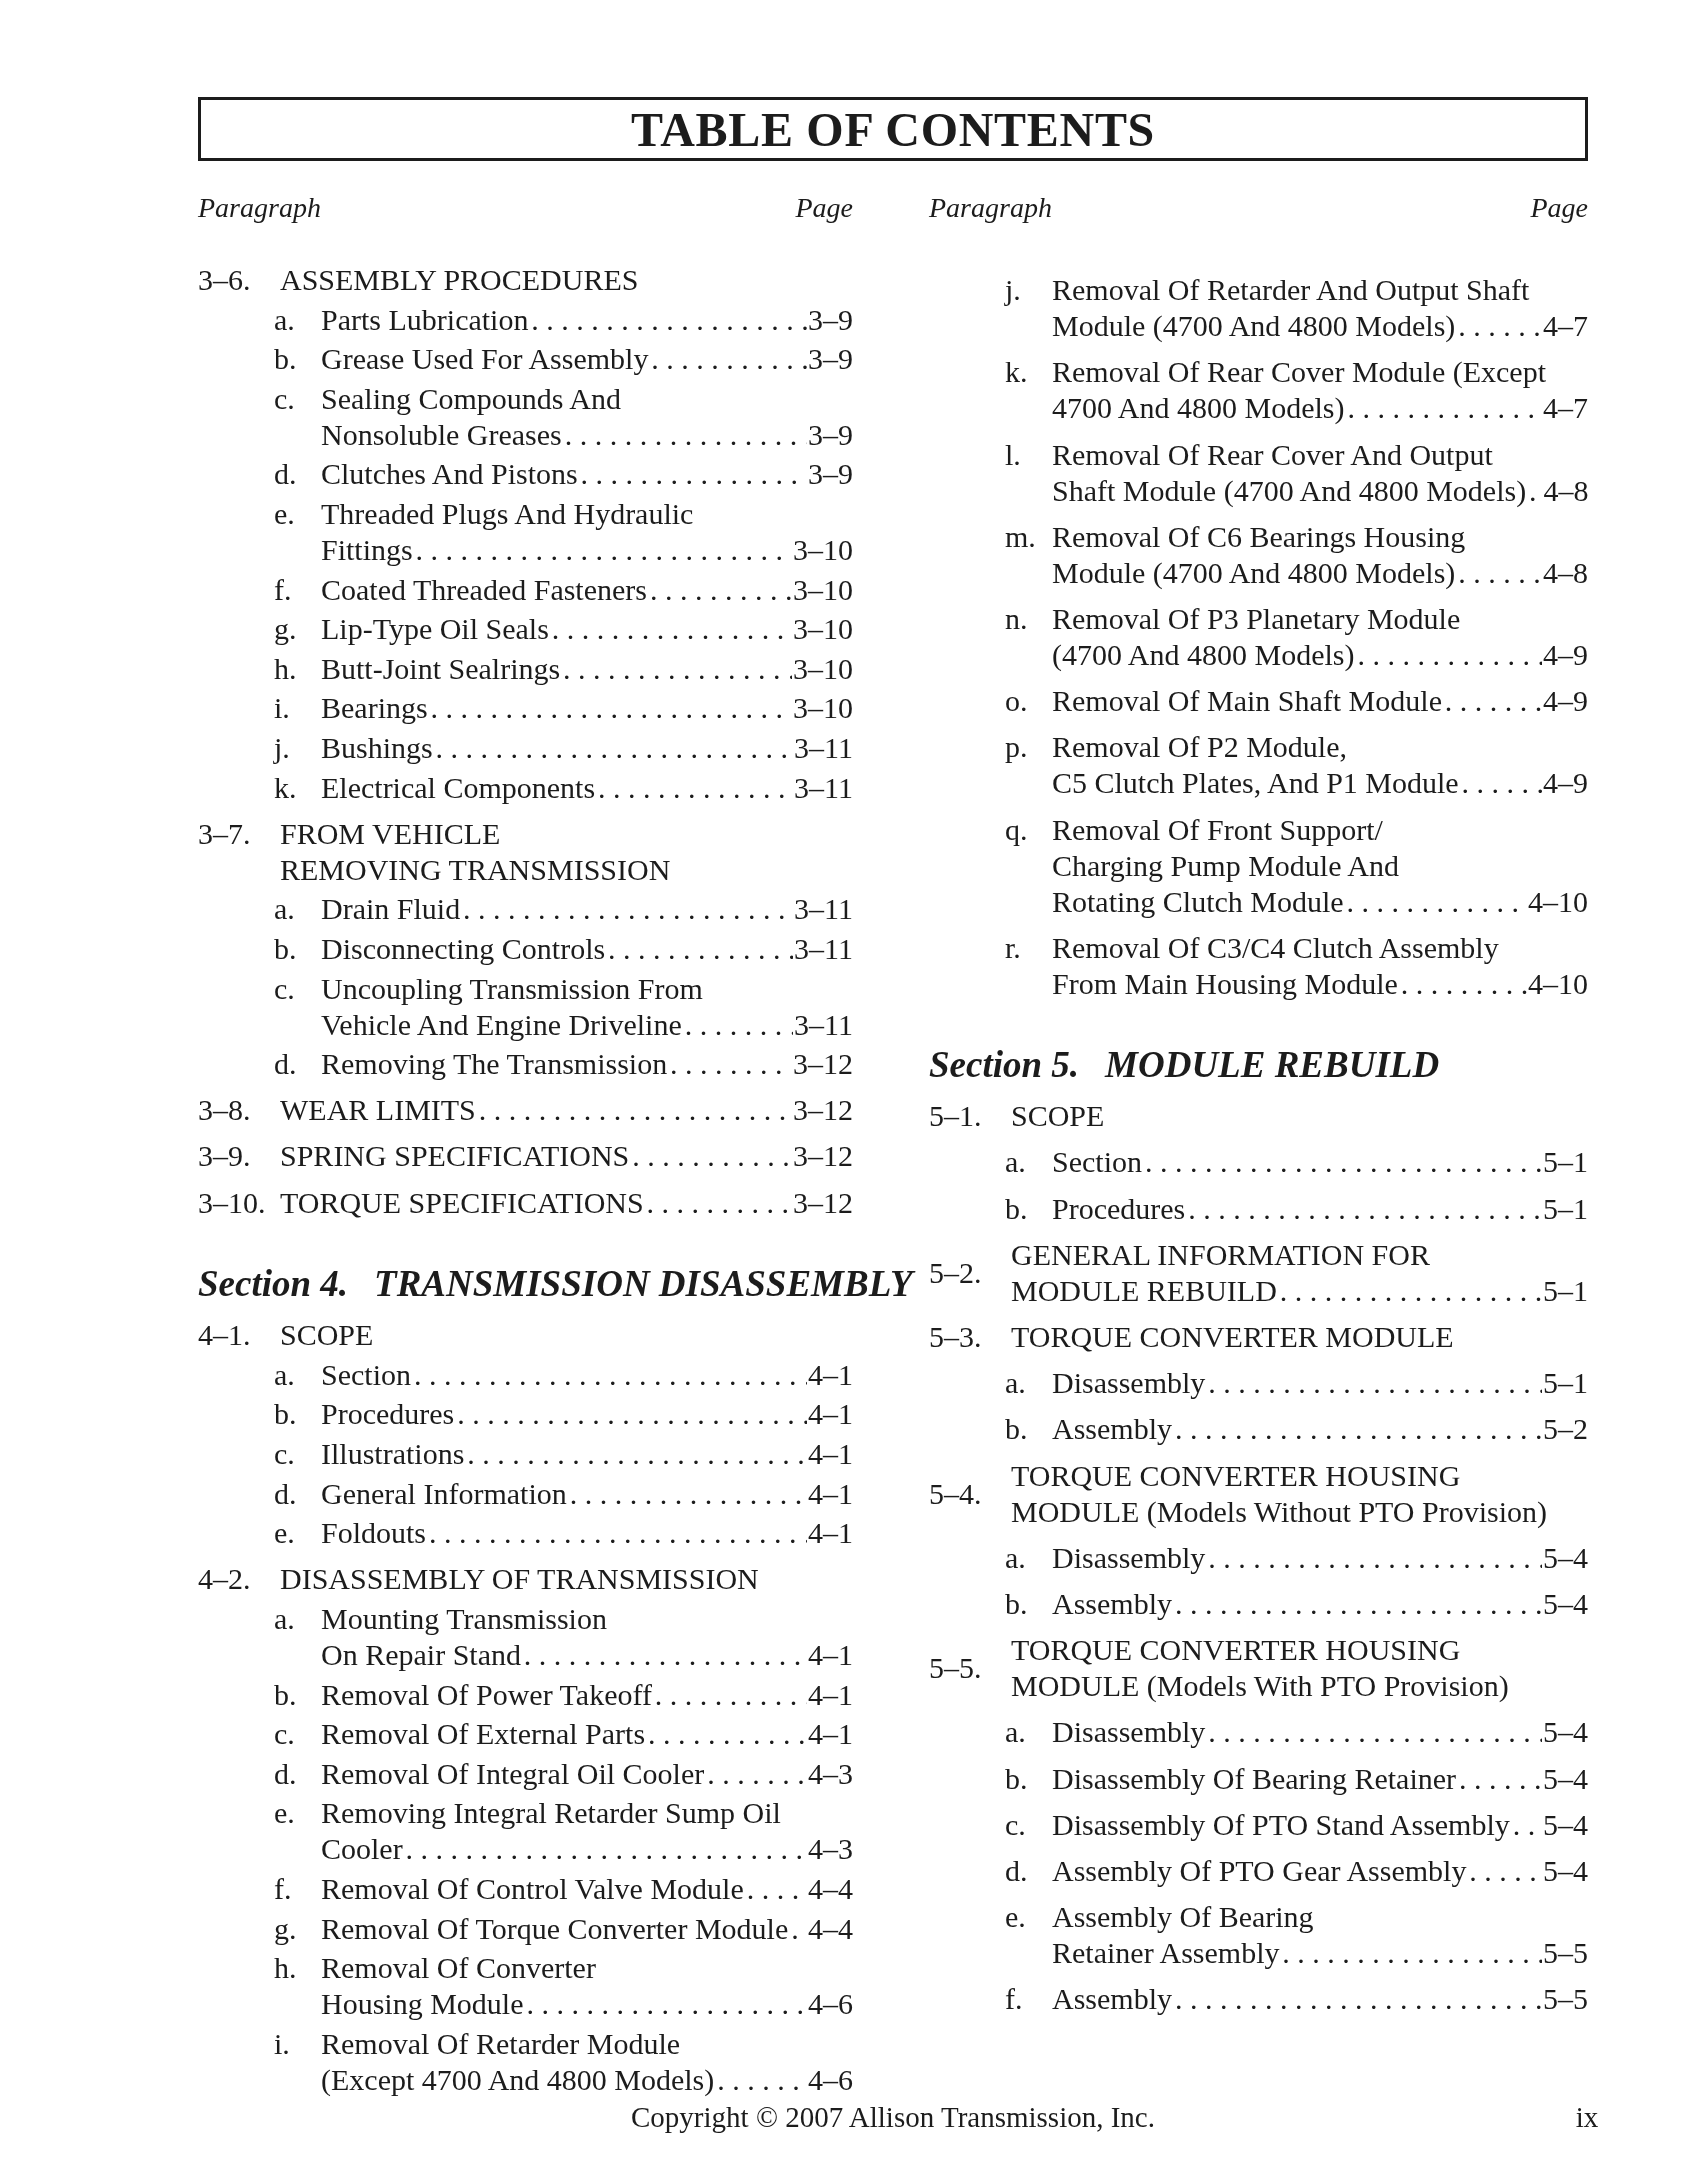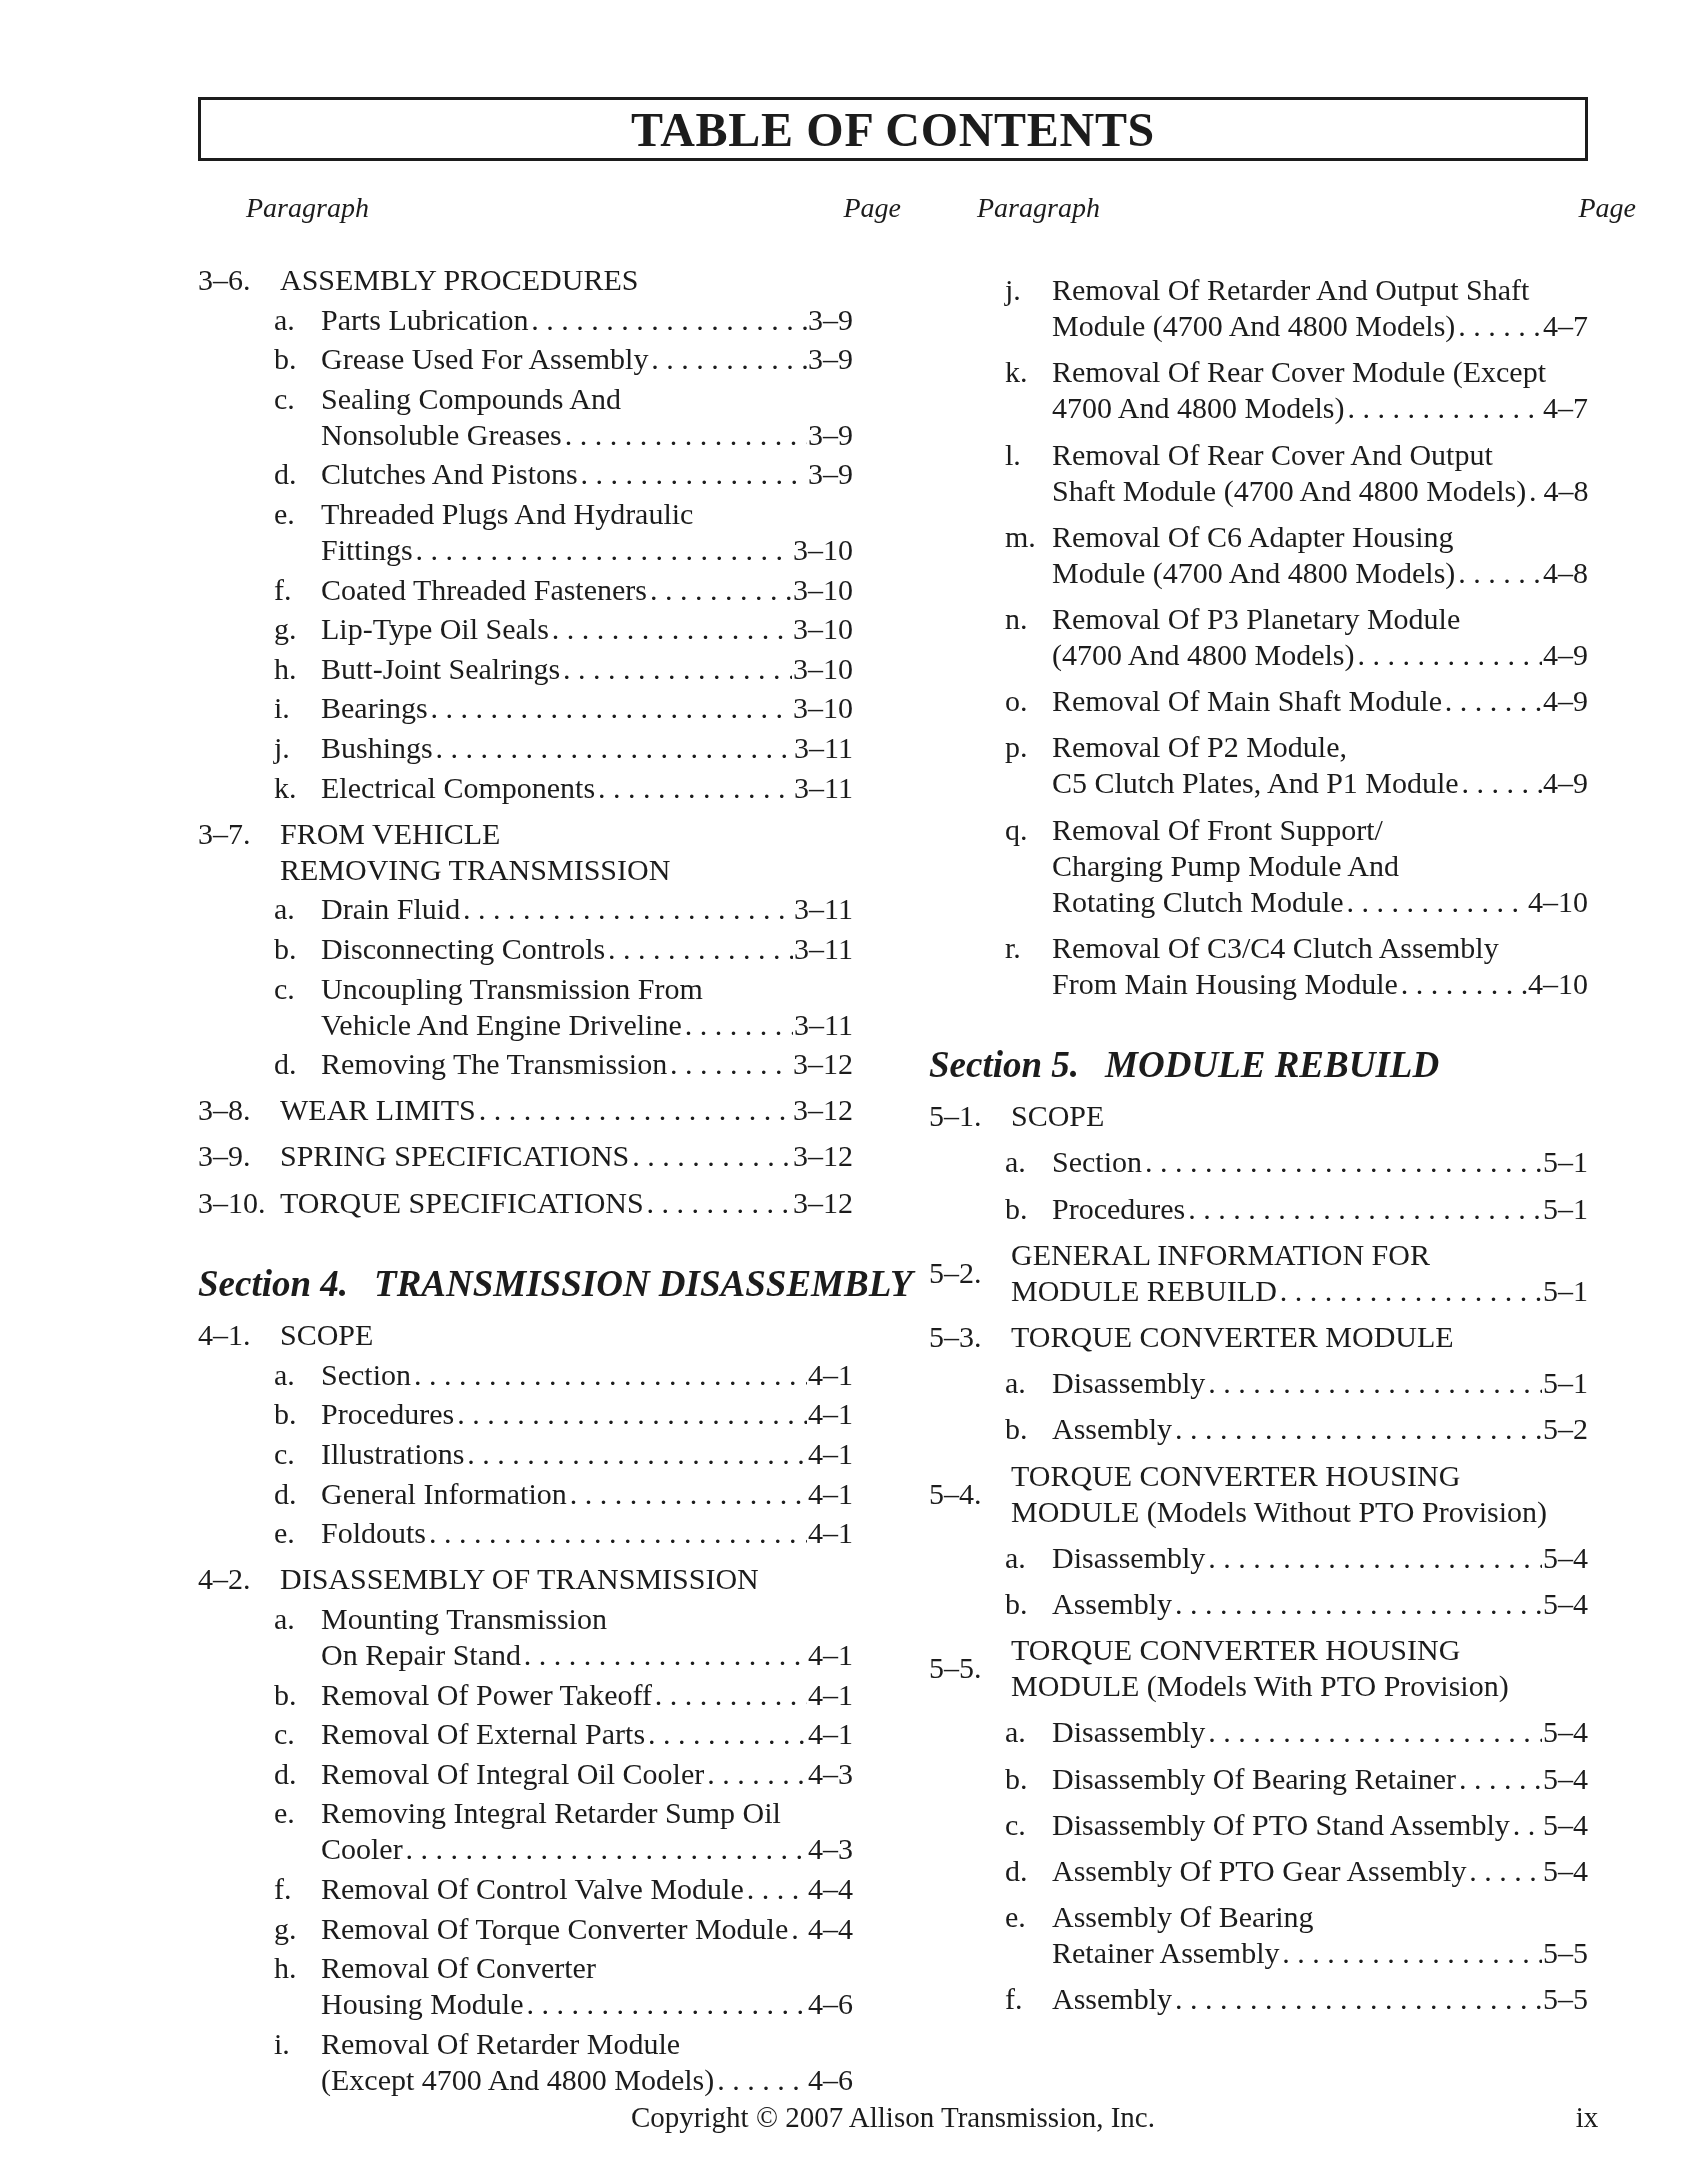--- a/index.html
+++ b/index.html
@@ -10,21 +10,21 @@
     overflow:hidden;
   }
   #title-box{
     position:absolute;left:198px;top:97px;width:1390px;height:64px;
     border:3.6px solid var(--ink,#1c1c1c);box-sizing:border-box;
     display:flex;align-items:center;justify-content:center;
   }
   .title-text{font-size:48px;font-weight:bold;letter-spacing:0.7px;white-space:nowrap;}
   .colhead{
     position:absolute;top:192px;display:flex;justify-content:space-between;
-    font-style:italic;font-size:28px;line-height:32px;margin-left:48px;
+    font-style:italic;font-size:28px;line-height:32px;
   }
   #colhead-left{left:198px;width:655px;}
   #colhead-right{left:929px;width:659px;}
   .col{position:absolute;top:262px;}
   #col-left{left:198px;width:655px;}
   #col-right{left:929px;width:659px;}
   .entry{display:flex;align-items:flex-start;font-size:30px;line-height:36px;}
   .entry.heading{margin-top:10.2px;}
   .entry.sub{margin-top:3.6px;padding-left:76px;}
   #col-right .entry.sub{margin-top:10.2px;}
@@ -496,21 +496,21 @@
             <span class="txt">Shaft Module (4700 And 4800 Models)</span>
             <span class="leader"></span>
             <span class="pg">4–8</span>
           </span>
         </span>
       </div>
       <div class="entry sub">
         <span class="num">m.</span>
         <span class="lines">
           <span class="line">
-            <span class="txt">Removal Of C6 Adapter Housing</span>
+            <span class="txt">Removal Of C6 Bearings Housing</span>
           </span>
           <span class="line">
             <span class="txt">Module (4700 And 4800 Models)</span>
             <span class="leader"></span>
             <span class="pg">4–8</span>
           </span>
         </span>
       </div>
       <div class="entry sub">
         <span class="num">n.</span>

